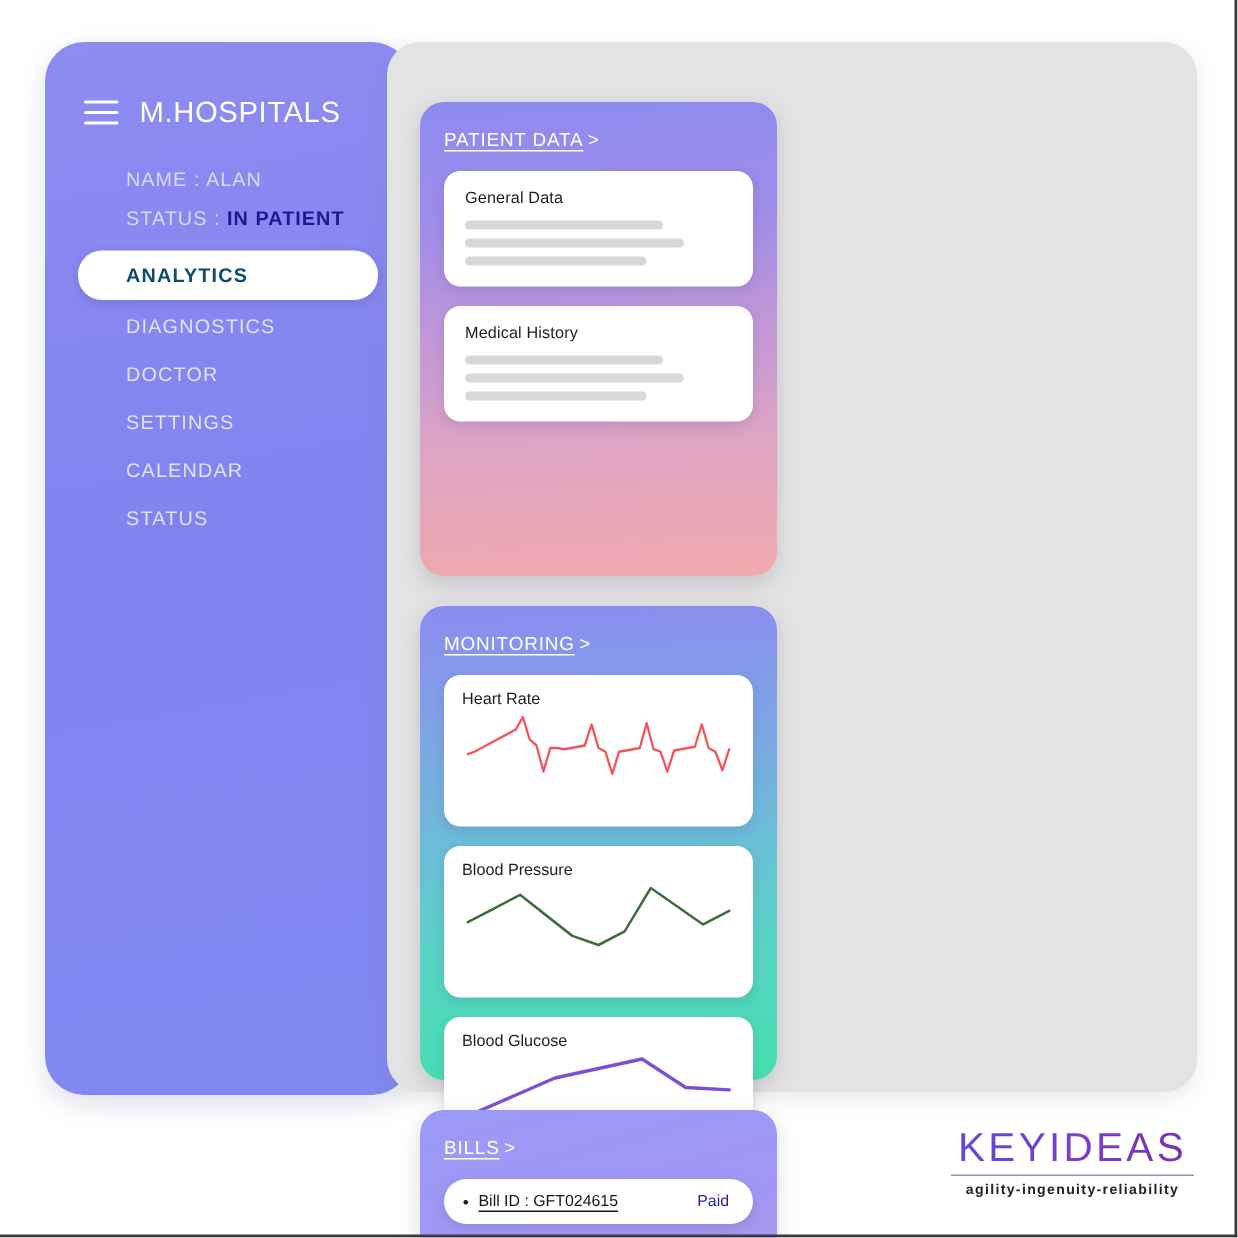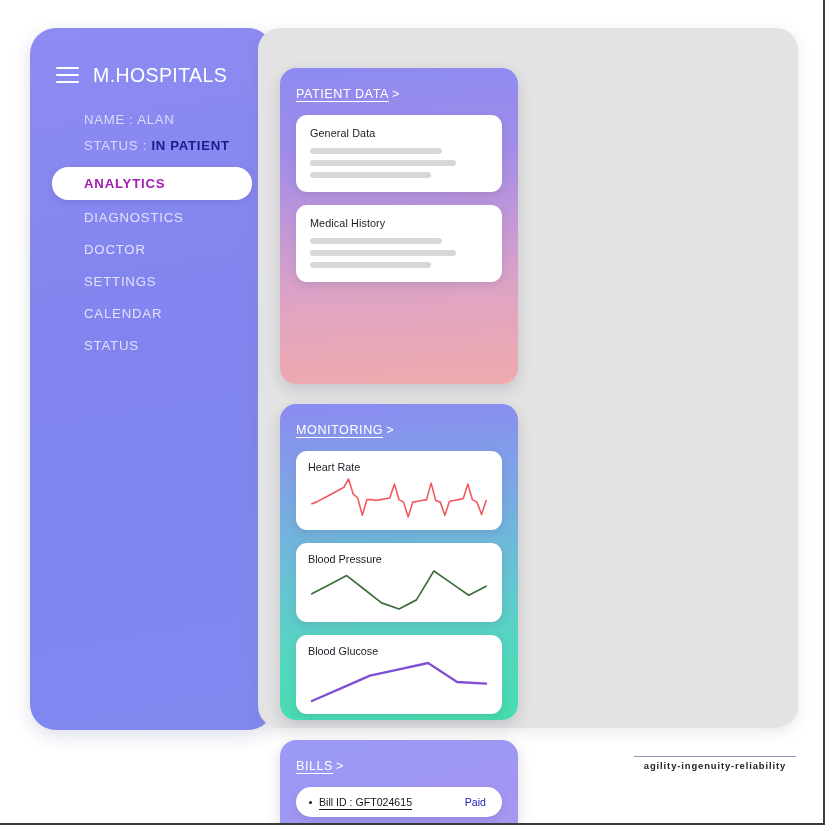--- a/index.html
+++ b/index.html
@@ -101,21 +101,21 @@
     padding-left: 32px;
     font-size: 13.2px;
     letter-spacing: 0.8px;
     color: #e3e1fc;
     margin-bottom: 1px;
     border-radius: 16px;
     cursor: pointer;
   }
   .nav-item.active {
     background: #ffffff;
-    color: #a21caf;
+    color: #0c4a6e;
     font-weight: bold;
     height: 33px;
     box-shadow: 0 2px 7px rgba(60,60,120,0.18);
   }
   .nav-spacer { height: 1px; }
 
   
   .board {
     position: absolute;
     left: 258px;
@@ -196,21 +196,21 @@
   .skel.w2 { width: 82%; }
   .skel.w3 { width: 68%; }
 
   
   .chart-card {
     background: #ffffff;
     border-radius: 11px;
     padding: 10px 12px 6px 12px;
     margin-bottom: 13px;
     box-shadow: 0 3px 8px rgba(70,70,110,0.16);
-    height: 79px;
+    height: 101px;
   }
   .chart-card:last-child { margin-bottom: 0; }
   .chart-card-title {
     font-size: 10.8px;
     color: #1c1c26;
     margin-bottom: 2px;
   }
   .chart-card svg { display: block; width: 100%; height: 46px; }
 
   
@@ -392,20 +392,21 @@
             <span class="pill-label">Bill ID : GFT032145</span>
           </span>
           <span class="pill-value v-paid">Paid</span>
         </div>
       </section>
 
     </div>
   </main>
 
   <div class="logo">
+    <div class="logo-word">KEYIDEAS</div>
     <div class="logo-rule"></div>
     <div class="logo-tag">agility-ingenuity-reliability</div>
   </div>
 
   <div class="edge-right"></div>
   <div class="edge-bottom"></div>
 
 </div>
 
 </body></html>

